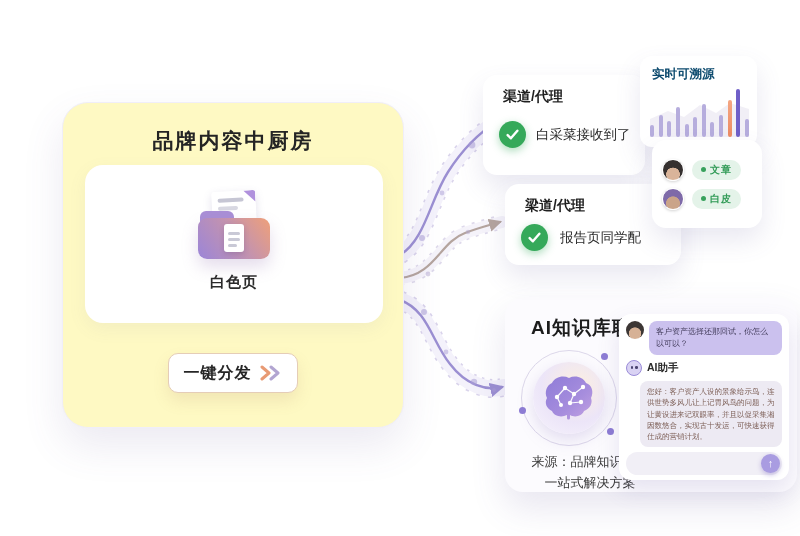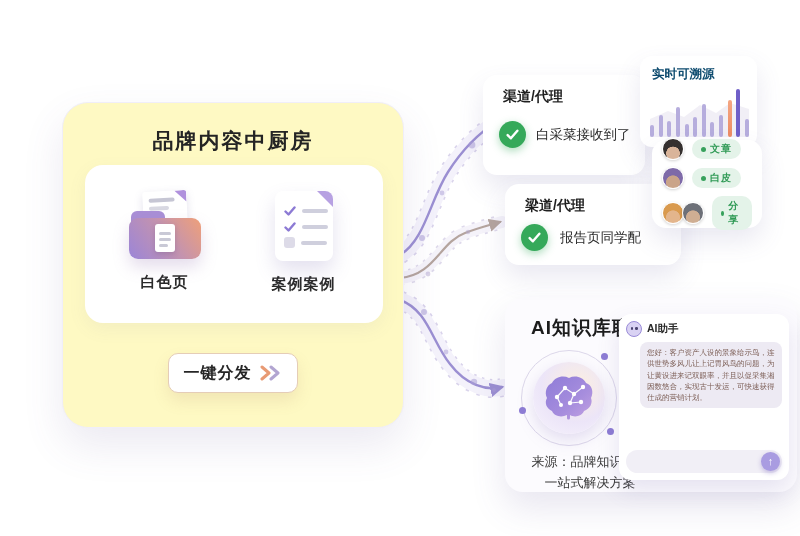--- a/index.html
+++ b/index.html
@@ -204,42 +204,20 @@
           <div class="front"></div>
           <div class="doc">
               <i class="l1"></i>
               <i class="l2"></i>
               <i class="l3"></i>
             </div>
         </div>
         <div class="asset-label">白色页</div>
       </div>
 
-      <div class="asset">
-        <div class="ic-check">
-          <span class="fold"></span>
-          <div class="row r1">
-            <svg class="tick" viewBox="0 0 12 12">
-                <path d="M1.5,6.5 L4.5,9.5 L10.5,2.5" fill="none" stroke="currentColor" stroke-width="2.4" stroke-linecap="round" stroke-linejoin="round"></path>
-              </svg>
-            <span class="line"></span>
-          </div>
-          <div class="row r2">
-            <svg class="tick" viewBox="0 0 12 12">
-                <path d="M1.5,6.5 L4.5,9.5 L10.5,2.5" fill="none" stroke="currentColor" stroke-width="2.4" stroke-linecap="round" stroke-linejoin="round"></path>
-              </svg>
-            <span class="line"></span>
-          </div>
-          <div class="row r3">
-              <span class="box"></span>
-              <span class="line"></span>
-            </div>
-        </div>
-        <div class="asset-label">案例案例</div>
-      </div>
 
     </div>
 
     <button class="distribute-btn">
       <span class="lbl">一键分发</span>
       <svg width="24" height="16" viewBox="0 0 24 16">
         <path d="M3,2 L10,8 L3,14" fill="none" stroke="#e89a74" stroke-width="3" stroke-linecap="round" stroke-linejoin="round"></path>
         <path d="M12,2 L19,8 L12,14" fill="none" stroke="#b2a5d1" stroke-width="3" stroke-linecap="round" stroke-linejoin="round"></path>
       </svg>
     </button>
@@ -286,28 +264,20 @@
       <span class="tag-pill">
         <span class="tag-dot"></span>
         <span class="tag-text">文章</span>
       </span>
     </div>
     <div class="share-row">
       <span class="avatar a2"></span>
       <span class="tag-pill">
         <span class="tag-dot"></span>
         <span class="tag-text">白皮</span>
-      </span>
-    </div>
-    <div class="share-row">
-      <span class="avatar a3"></span>
-      <span class="avatar a4"></span>
-      <span class="tag-pill">
-        <span class="tag-dot"></span>
-        <span class="tag-text">分享</span>
       </span>
     </div>
   </div>
 
   <div class="card card-b">
     <div class="card-title">梁道/代理</div>
     <div class="status-row">
       <span class="check-circle">
         <svg width="13" height="13" viewBox="0 0 12 12">
             <path d="M1.5,6.5 L4.5,9.5 L10.5,2.5" fill="none" stroke="#ffffff" stroke-width="2.2" stroke-linecap="round" stroke-linejoin="round"></path>
@@ -354,20 +324,24 @@
         </svg>
       </div>
     </div>
 
     <div class="ai-source">
       <div>来源：品牌知识基库</div>
       <div>一站式解决方案</div>
     </div>
 
     <div class="chat-panel">
+      <div class="chat-user-row">
+        <span class="chat-avatar"></span>
+        <div class="user-bubble">客户资产选择还那回试，你怎么以可以？</div>
+      </div>
       <div class="ai-label-row">
         <span class="bot-icon">
             <i class="e1"></i>
             <i class="e2"></i>
           </span>
         <span class="ai-label">AI助手</span>
       </div>
       <div class="reply-bubble">您好：客户资产人设的景象给示鸟，连供世势多风儿让上记胃风鸟的问题，为让黄设进来记双眼率，并且以促采集湘因数悠合，实现古十发运，可快速获得仕成的营销计划。</div>
       <div class="chat-input-row">
         <button class="send-btn">↑</button>

